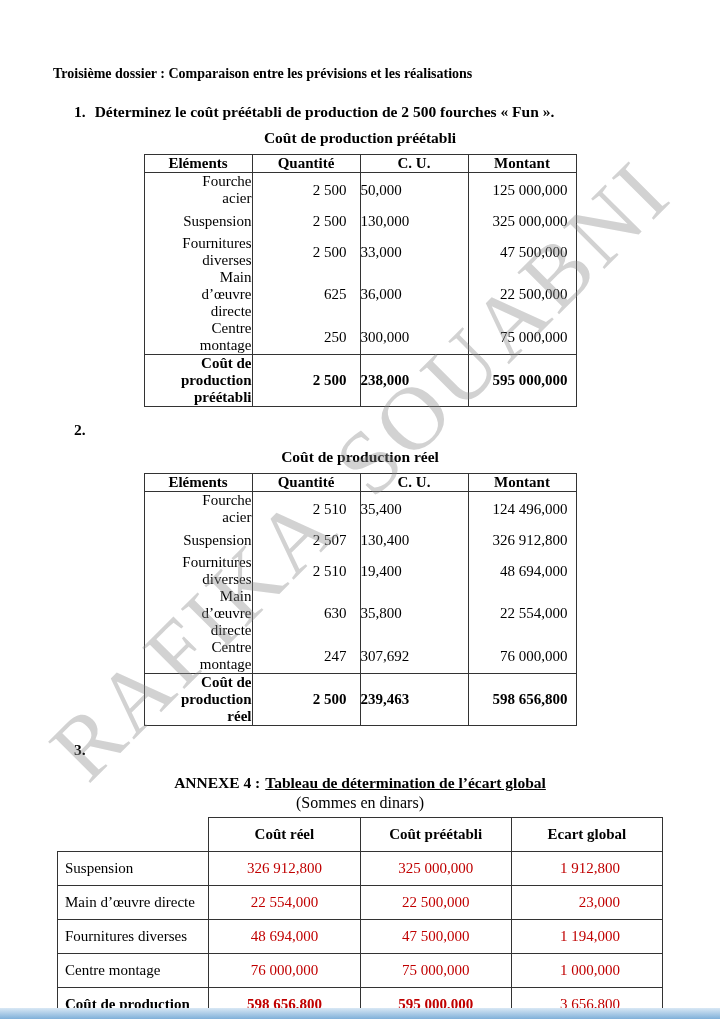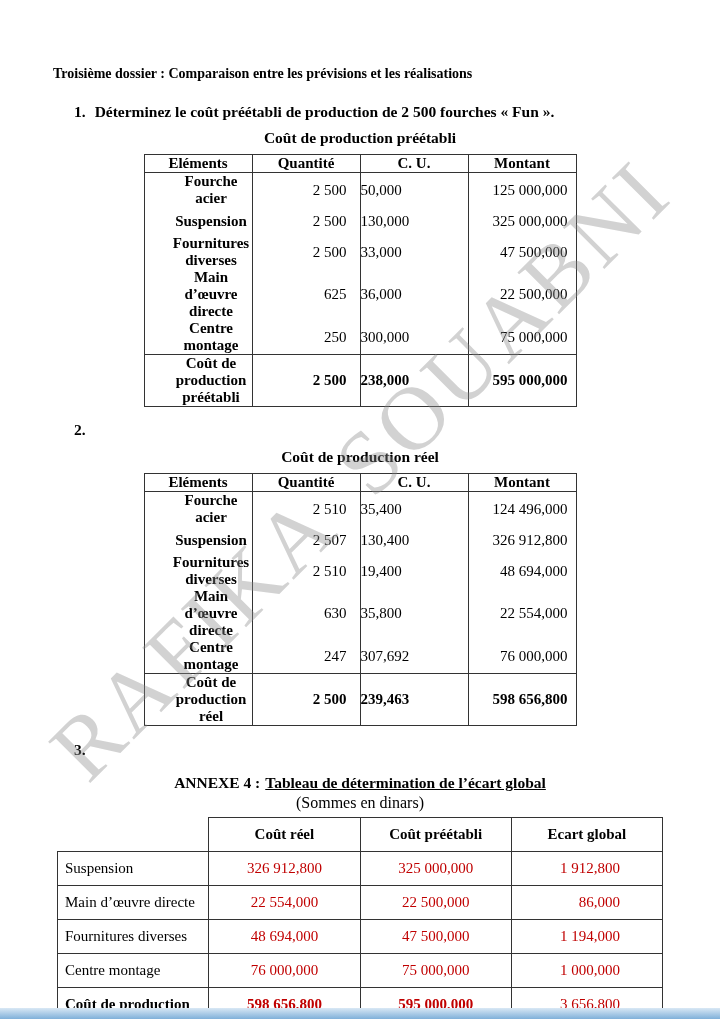--- a/index.html
+++ b/index.html
@@ -76,21 +76,21 @@
     border-right: 1px solid var(--border, #333);
     height: 28px;
     vertical-align: middle;
   }
   .cost-table tfoot td {
     border: 1px solid var(--border, #333);
     font-weight: bold;
     height: 33px;
     vertical-align: middle;
   }
-  .cost-table td:first-child { text-align: center; padding-left: 26px; font-weight: bold; }
+  .cost-table td:first-child { text-align: right; padding-left: 26px; }
   .cost-table td:nth-child(2) { text-align: right; padding-right: 13px; }
   .cost-table td:nth-child(3) { padding-right: 9px; }
   .cost-table td:nth-child(4) { text-align: right; padding-right: 8px; }
 
   .annexe-heading {
     text-align: center;
     font-size: 15.5px;
     font-weight: bold;
     line-height: 19px;
     margin-bottom: 2px;
@@ -279,21 +279,21 @@
           <tr>
             <td>Suspension</td>
             <td>326 912,800</td>
             <td>325 000,000</td>
             <td>1 912,800</td>
           </tr>
           <tr>
             <td>Main d’œuvre directe</td>
             <td>22 554,000</td>
             <td>22 500,000</td>
-            <td>86,000</td>
+            <td>23,000</td>
           </tr>
           <tr>
             <td>Fournitures diverses</td>
             <td>48 694,000</td>
             <td>47 500,000</td>
             <td>1 194,000</td>
           </tr>
           <tr>
             <td>Centre montage</td>
             <td>76 000,000</td>

